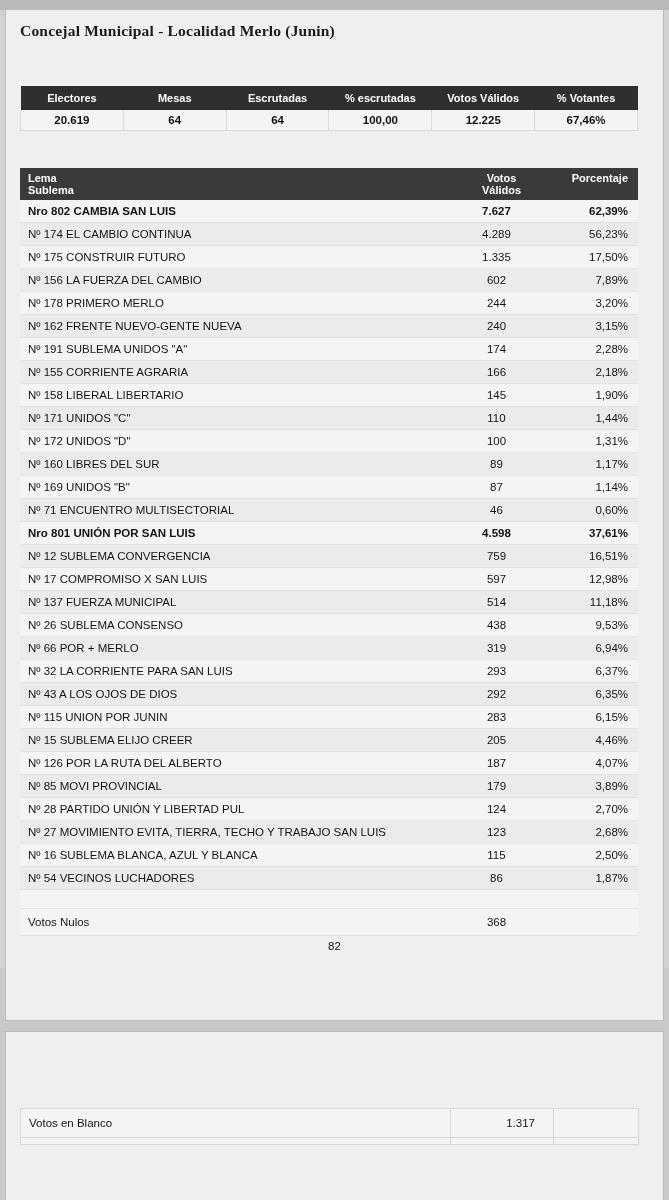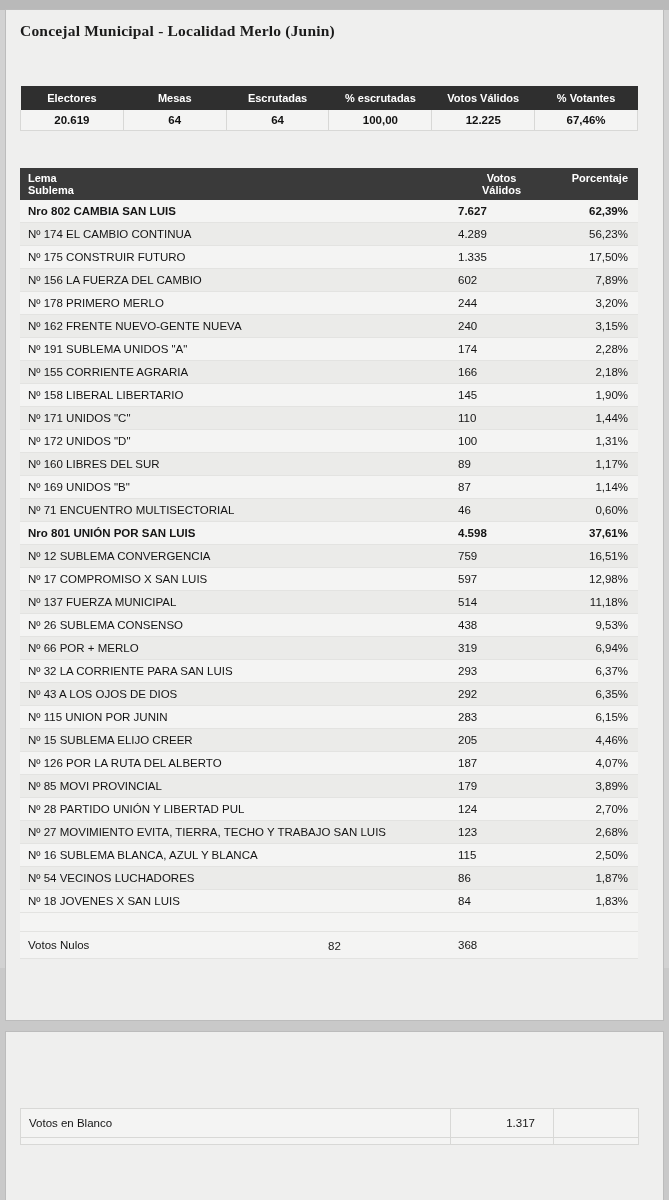--- a/index.html
+++ b/index.html
@@ -101,21 +101,21 @@
   .results td {
     font-size: 11.5px;
     color: #141414;
     padding: 2px 8px;
     border-bottom: 1px solid #e3e3e1;
     background: #f4f4f3;
     height: 18px;
   }
   .results tr.alt td { background: #ebebe9; }
   .results td.c-name { text-align: left; }
-  .results td.c-votes { text-align: left; padding-right: 18px; }
+  .results td.c-votes { text-align: center; padding-right: 18px; }
   .results td.c-pct { text-align: right; padding-right: 10px; }
   .results tr.lema-row td { font-weight: bold; }
   .results tr.spacer td {
     height: 14px;
     border-bottom: 1px solid #e3e3e1;
   }
   .results tr.nulos td { height: 22px; }
 
   .page-number {
     position: absolute;
@@ -354,25 +354,20 @@
         <tr>
           <td class="c-name">Nº 16 SUBLEMA BLANCA, AZUL Y BLANCA</td>
           <td class="c-votes">115</td>
           <td class="c-pct">2,50%</td>
         </tr>
         <tr class="alt">
           <td class="c-name">Nº 54 VECINOS LUCHADORES</td>
           <td class="c-votes">86</td>
           <td class="c-pct">1,87%</td>
         </tr>
-        <tr>
-          <td class="c-name">Nº 18 JOVENES X SAN LUIS</td>
-          <td class="c-votes">84</td>
-          <td class="c-pct">1,83%</td>
-        </tr>
         <tr class="spacer">
           <td></td>
           <td></td>
           <td></td>
         </tr>
         <tr class="nulos">
           <td class="c-name">Votos Nulos</td>
           <td class="c-votes">368</td>
           <td class="c-pct"></td>
         </tr>

